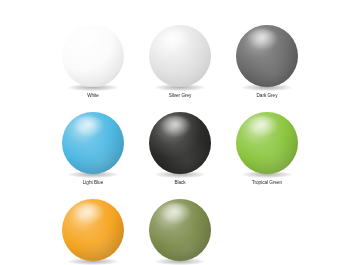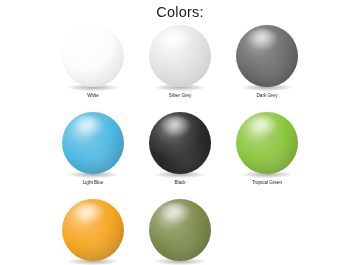--- a/index.html
+++ b/index.html
@@ -121,21 +121,20 @@
     text-align: center;
     white-space: nowrap;
     font-family: "Liberation Sans", sans-serif;
   }
 </style>
 </head>
 <body style="background: rgb(255, 255, 255);">
 
 <div id="slide">
 
-  <div id="page-title">Colors:</div>
 
   <div id="swatch-grid">
       <div class="swatch-cell">
         <div class="sphere-wrap">
           <div class="sphere-shadow"></div>
           <div class="sphere">
             <div class="base" style="background: rgb(251, 251, 251);"></div>
             <div class="shade" style="background: radial-gradient(circle at 34% 26%, rgba(255, 255, 255, 0.92) 0%, rgba(255, 255, 255, 0.45) 24%, rgba(255, 255, 255, 0) 46%, rgba(0, 0, 0, 0.07) 72%, rgba(0, 0, 0, 0.2) 100%);"></div>
             <div class="rim"></div>
             <div class="gloss"></div>

